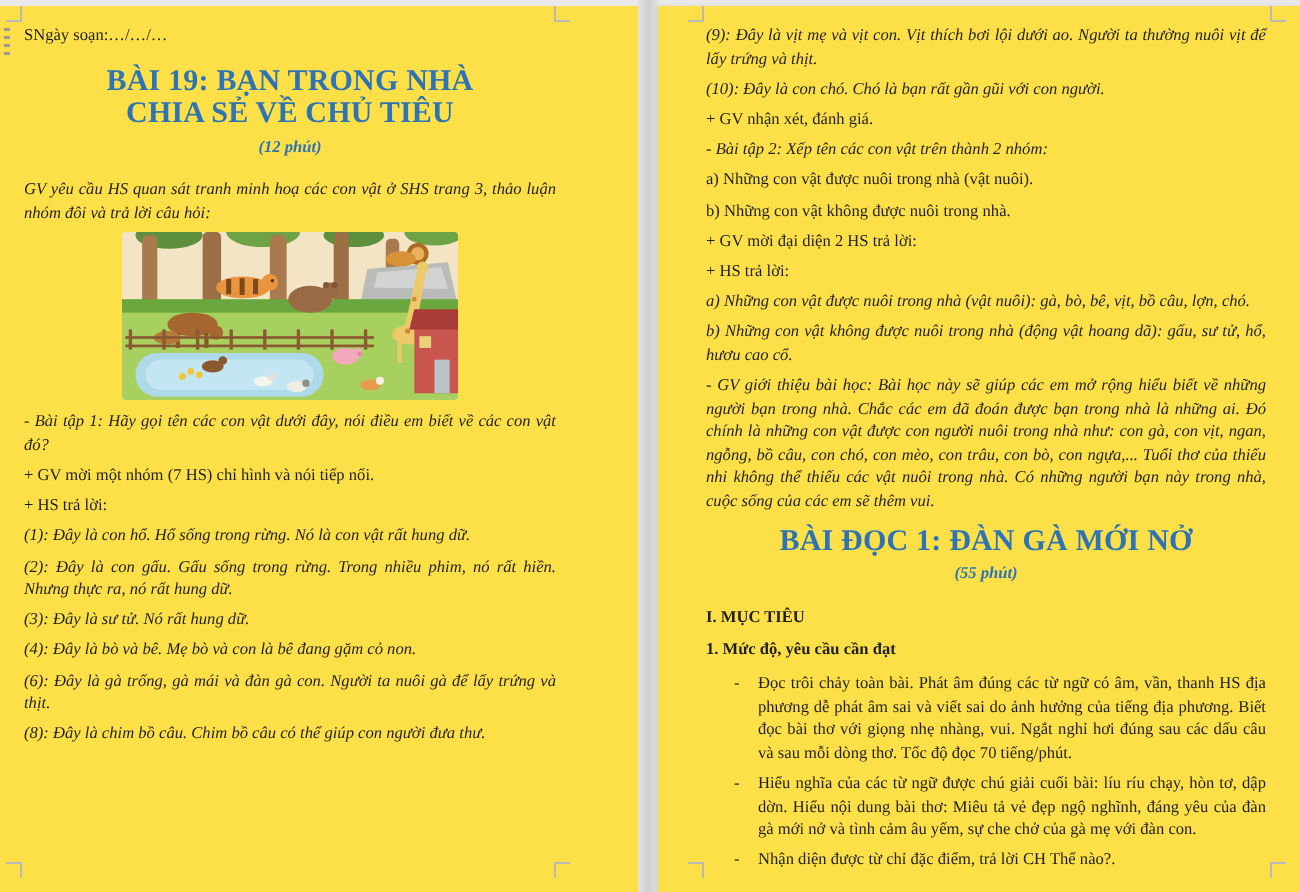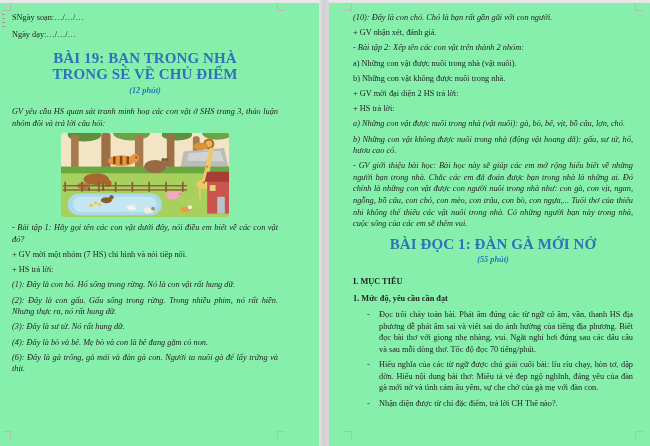--- a/index.html
+++ b/index.html
@@ -5,21 +5,21 @@
   * { margin:0; padding:0; box-sizing:border-box; }
   html,body { width:650px; height:446px; overflow:hidden; }
   body {
     background:#e8e8e8;
     font-family:"Liberation Serif", serif;
     color:#1f1f1f;
     position:relative;
   }
   .page {
     position:absolute; top:3px; height:443px; width:321px;
-    background:#86efac;
+    background:#fde047;
   }
   #page-left  { left:0; }
   #page-right { left:329px; box-shadow:-1px 0 2px rgba(0,0,0,0.08); }
   .seam { position:absolute; top:0; left:319px; width:10px; height:446px;
           background:linear-gradient(90deg,#e2e2e2,#cfcfcf,#e2e2e2); }
 
   
   .crop { position:absolute; width:8px; height:8px; }
   .crop.tl { border-right:1px solid #b9b9b9; border-bottom:1px solid #b9b9b9; }
   .crop.tr { border-left:1px solid #b9b9b9;  border-bottom:1px solid #b9b9b9; }
@@ -61,25 +61,24 @@
 <div class="page" id="page-left">
   <div class="crop tl" style="left:3px; top:0px;"></div>
   <div class="crop tr" style="left:277px; top:0px;"></div>
   <div class="crop bl" style="left:3px; top:428px;"></div>
   <div class="crop br" style="left:277px; top:428px;"></div>
 
   <div class="drag-handle"></div>
 
   <div class="content" id="content-left">
     <p class="date-line">SNgày soạn:…/…/…</p>
-    <p class="date-line">Ngày dạy:…/…/…</p>
 
     <div class="title-block">
       <p class="center blue bold doc-title">BÀI 19: BẠN TRONG NHÀ</p>
-      <p class="center blue bold doc-title">TRONG SẺ VỀ CHỦ ĐIỂM</p>
+      <p class="center blue bold doc-title">CHIA SẺ VỀ CHỦ TIÊU</p>
       <p class="center blue bold it">(12 phút)</p>
     </div>
 
     <p class="it">GV yêu cầu HS quan sát tranh minh hoạ các con vật ở SHS trang 3, thảo luận nhóm đôi và trả lời câu hỏi:</p>
 
     <figure class="illus">
       <svg viewBox="0 0 200 100" preserveAspectRatio="none">
         <rect x="0" y="0" width="200" height="100" fill="#f2e4c4"></rect>
 
         <ellipse cx="28" cy="2" rx="20" ry="8" fill="#5d8f3c"></ellipse>
@@ -169,32 +168,34 @@
     </figure>
 
     <p class="it">- Bài tập 1: Hãy gọi tên các con vật dưới đây, nói điều em biết về các con vật đó?</p>
     <p>+ GV mời một nhóm (7 HS) chỉ hình và nói tiếp nối.</p>
     <p>+ HS trả lời:</p>
     <p class="it">(1): Đây là con hổ. Hổ sống trong rừng. Nó là con vật rất hung dữ.</p>
     <p class="it">(2): Đây là con gấu. Gấu sống trong rừng. Trong nhiều phim, nó rất hiền. Nhưng thực ra, nó rất hung dữ.</p>
     <p class="it">(3): Đây là sư tử. Nó rất hung dữ.</p>
     <p class="it">(4): Đây là bò và bê. Mẹ bò và con là bê đang gặm cỏ non.</p>
     <p class="it">(6): Đây là gà trống, gà mái và đàn gà con. Người ta nuôi gà để lấy trứng và thịt.</p>
+    <p class="it">(8): Đây là chim bồ câu. Chim bồ câu có thể giúp con người đưa thư.</p>
   </div>
 </div>
 
 <div class="seam"></div>
 
 <div class="page" id="page-right">
   <div class="crop tl" style="left:15px; top:0px;"></div>
   <div class="crop tr" style="left:306px; top:0px;"></div>
   <div class="crop bl" style="left:15px; top:428px;"></div>
   <div class="crop br" style="left:306px; top:428px;"></div>
 
   <div class="content" id="content-right">
+    <p class="it">(9): Đây là vịt mẹ và vịt con. Vịt thích bơi lội dưới ao. Người ta thường nuôi vịt để lấy trứng và thịt.</p>
     <p class="it">(10): Đây là con chó. Chó là bạn rất gần gũi với con người.</p>
     <p>+ GV nhận xét, đánh giá.</p>
     <p class="it">- Bài tập 2: Xếp tên các con vật trên thành 2 nhóm:</p>
     <p>a) Những con vật được nuôi trong nhà (vật nuôi).</p>
     <p>b) Những con vật không được nuôi trong nhà.</p>
     <p>+ GV mời đại diện 2 HS trả lời:</p>
     <p>+ HS trả lời:</p>
     <p class="it">a) Những con vật được nuôi trong nhà (vật nuôi): gà, bò, bê, vịt, bồ câu, lợn, chó.</p>
     <p class="it">b) Những con vật không được nuôi trong nhà (động vật hoang dã): gấu, sư tử, hổ, hươu cao cổ.</p>
     <p class="it">- GV giới thiệu bài học: Bài học này sẽ giúp các em mở rộng hiểu biết về những người bạn trong nhà. Chắc các em đã đoán được bạn trong nhà là những ai. Đó chính là những con vật được con người nuôi trong nhà như: con gà, con vịt, ngan, ngỗng, bồ câu, con chó, con mèo, con trâu, con bò, con ngựa,... Tuổi thơ của thiếu nhi không thể thiếu các vật nuôi trong nhà. Có những người bạn này trong nhà, cuộc sống của các em sẽ thêm vui.</p>

